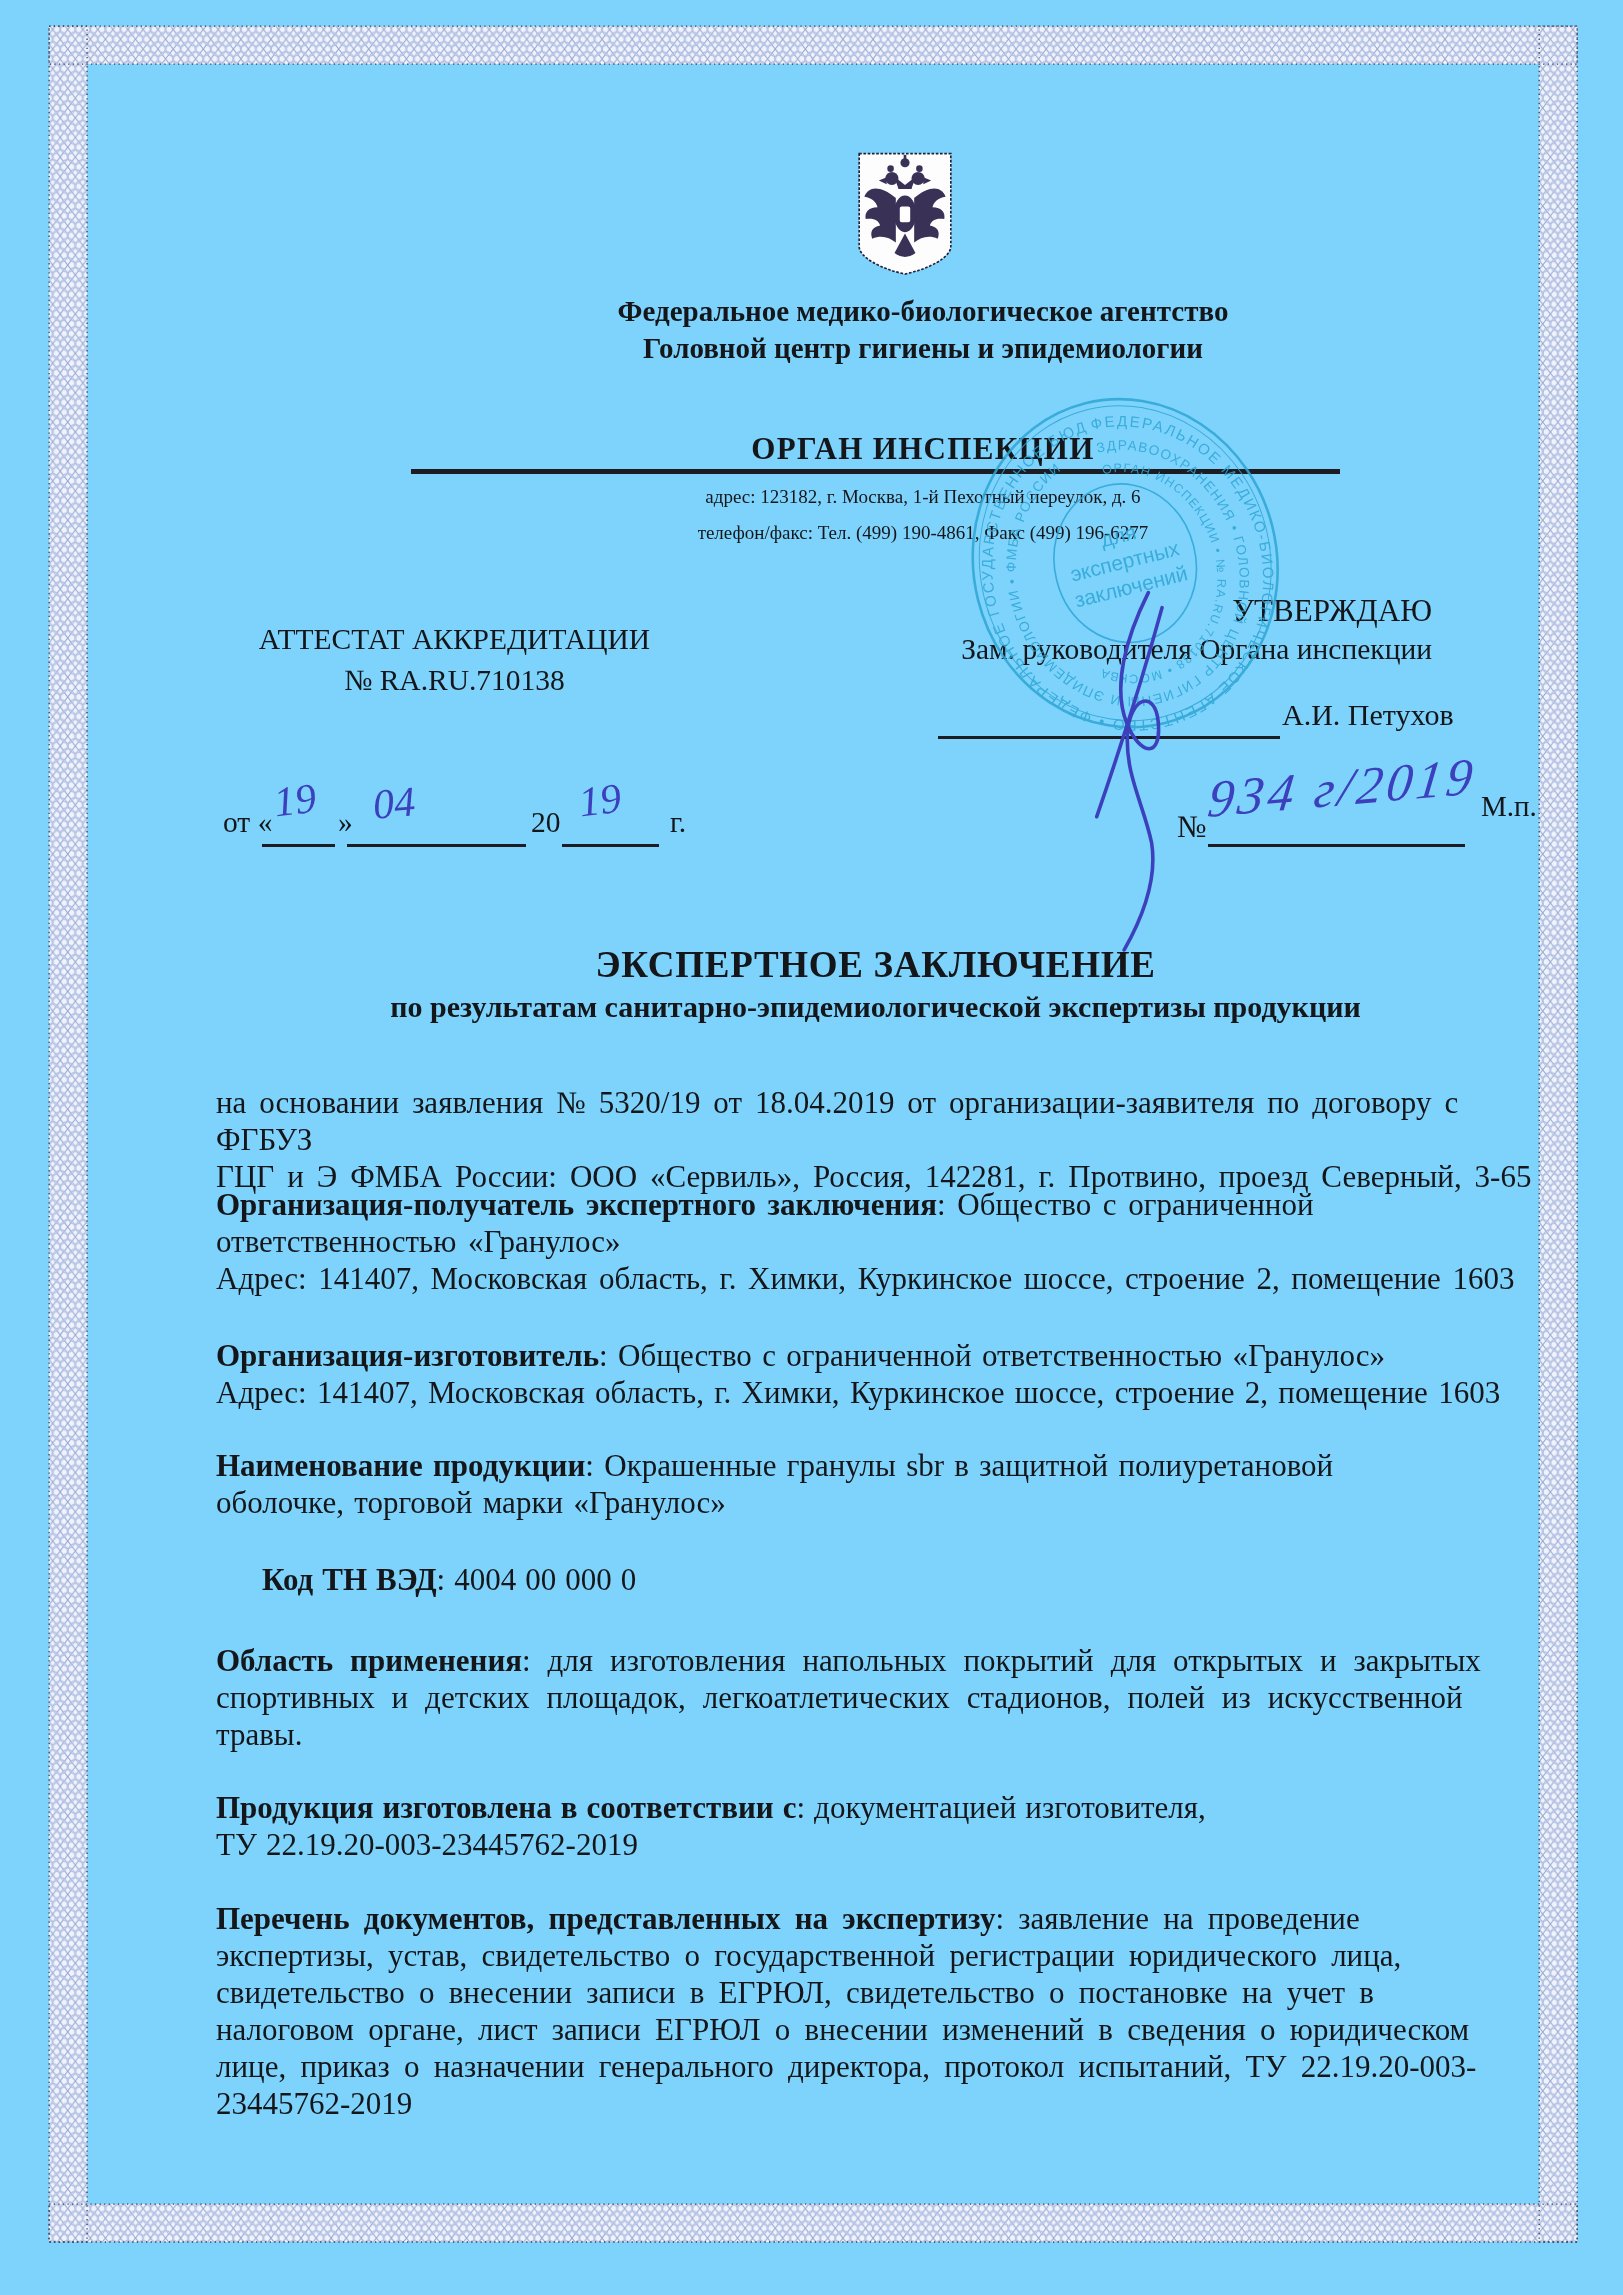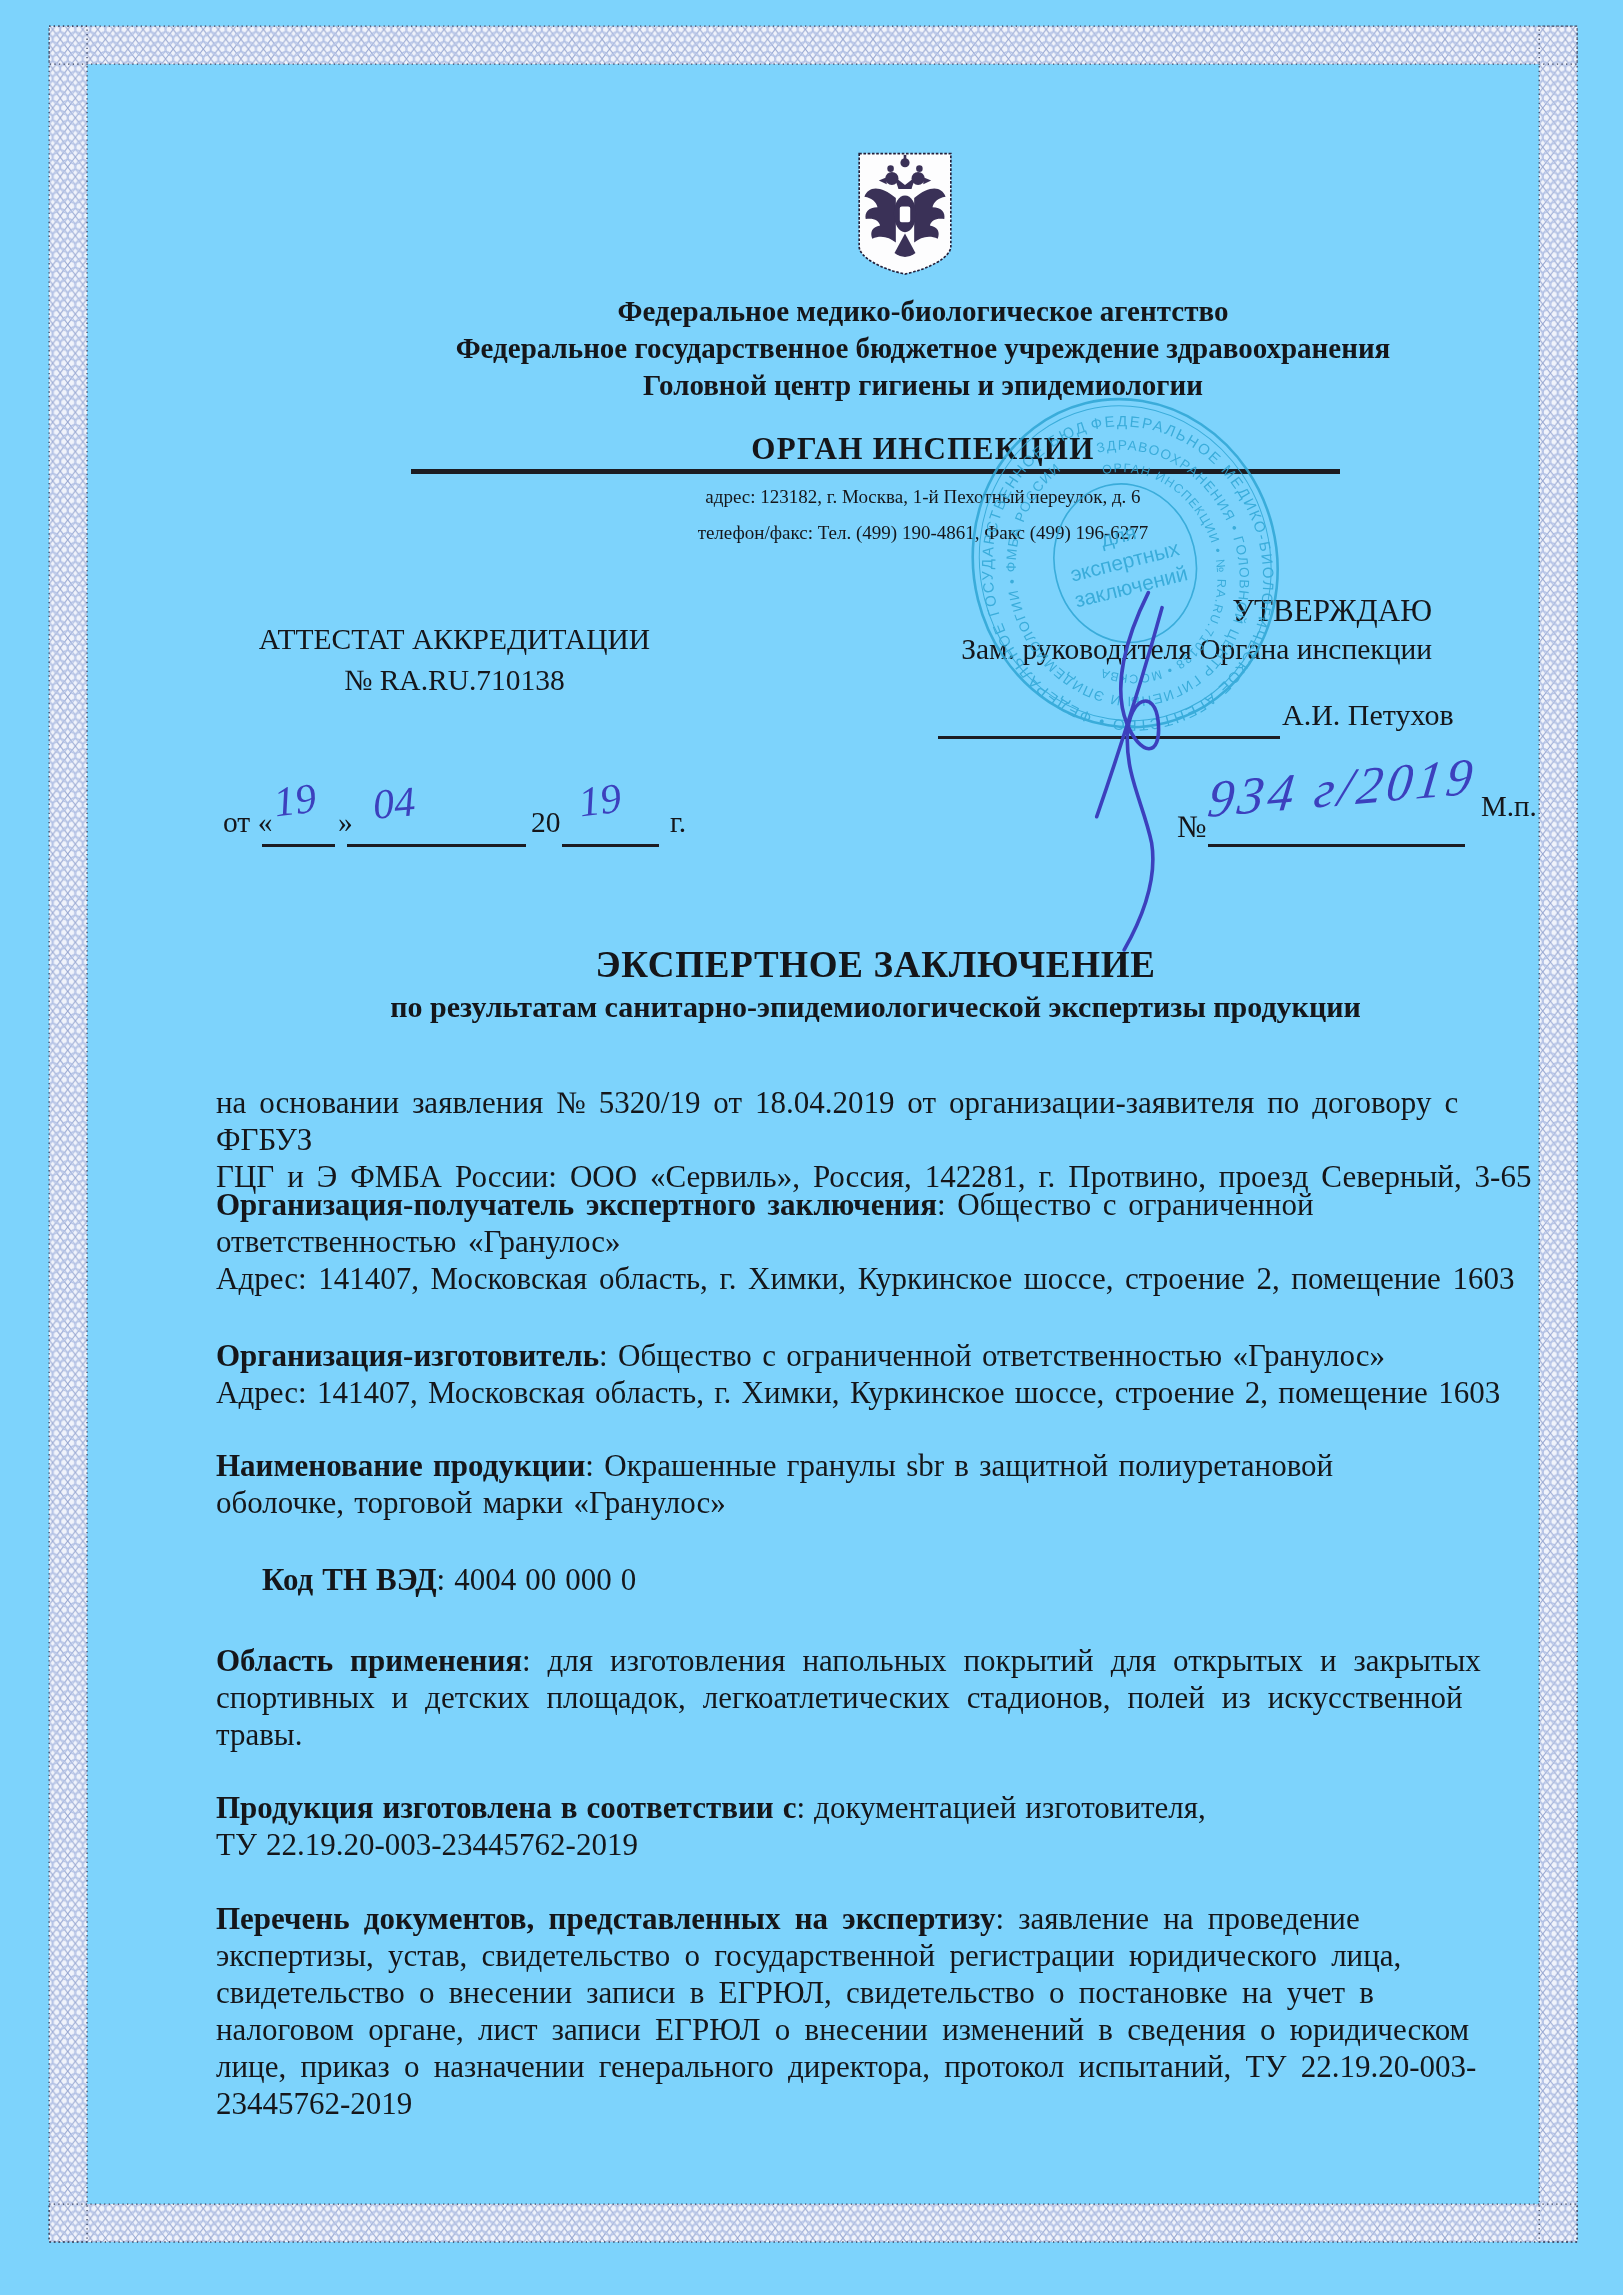--- a/index.html
+++ b/index.html
@@ -120,21 +120,20 @@
         <circle cx="106" cy="33" r="5"></circle>
       <circle cx="84" cy="24" r="7"></circle>
         <rect x="82" y="12" width="4" height="10"></rect>
       <path d="M84,132 l-16,30 q16,12 32,0 z"></path>
     </g>
     <rect x="75" y="90" width="18" height="26" rx="4" fill="#ffffff" stroke="#3a3157" stroke-width="2"></rect>
   </svg>
 
   <div id="org-block" class="abs">
     <div>Федеральное медико-биологическое агентство</div>
-    <div>Федеральное государственное бюджетное учреждение здравоохранения</div>
     <div>Головной центр гигиены и эпидемиологии</div>
   </div>
 
   <div id="organ-title" class="abs">ОРГАН ИНСПЕКЦИИ</div>
   <div id="organ-underline" class="abs"></div>
 
   <div id="addr-block" class="abs">
     <div>адрес: 123182, г. Москва, 1-й Пехотный переулок, д. 6</div>
     <div>телефон/факс: Тел. (499) 190-4861, Факс (499) 196-6277</div>
   </div>

